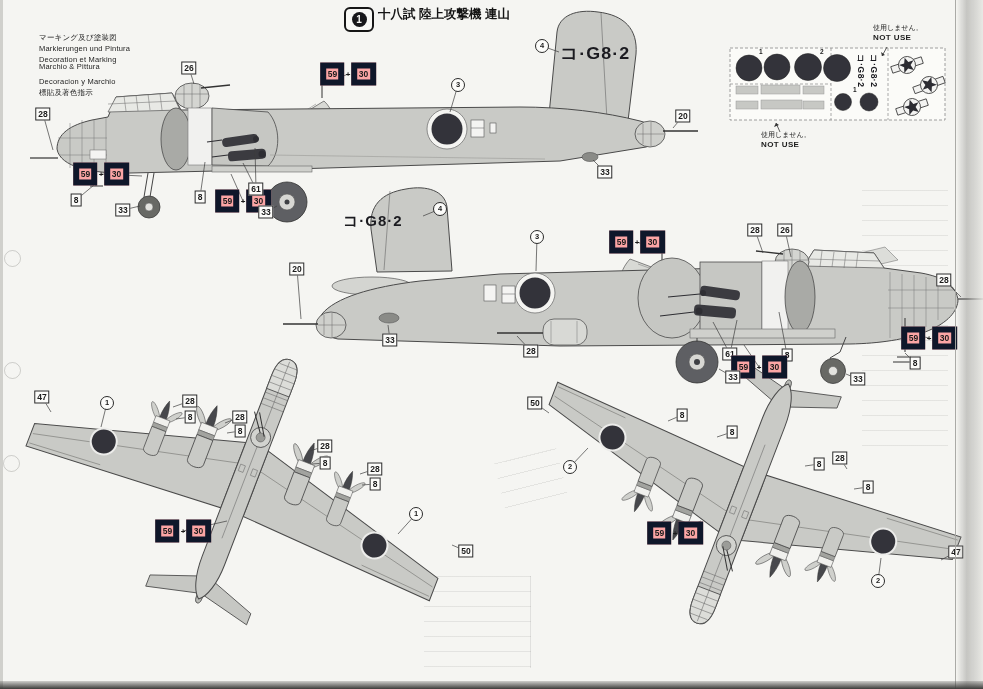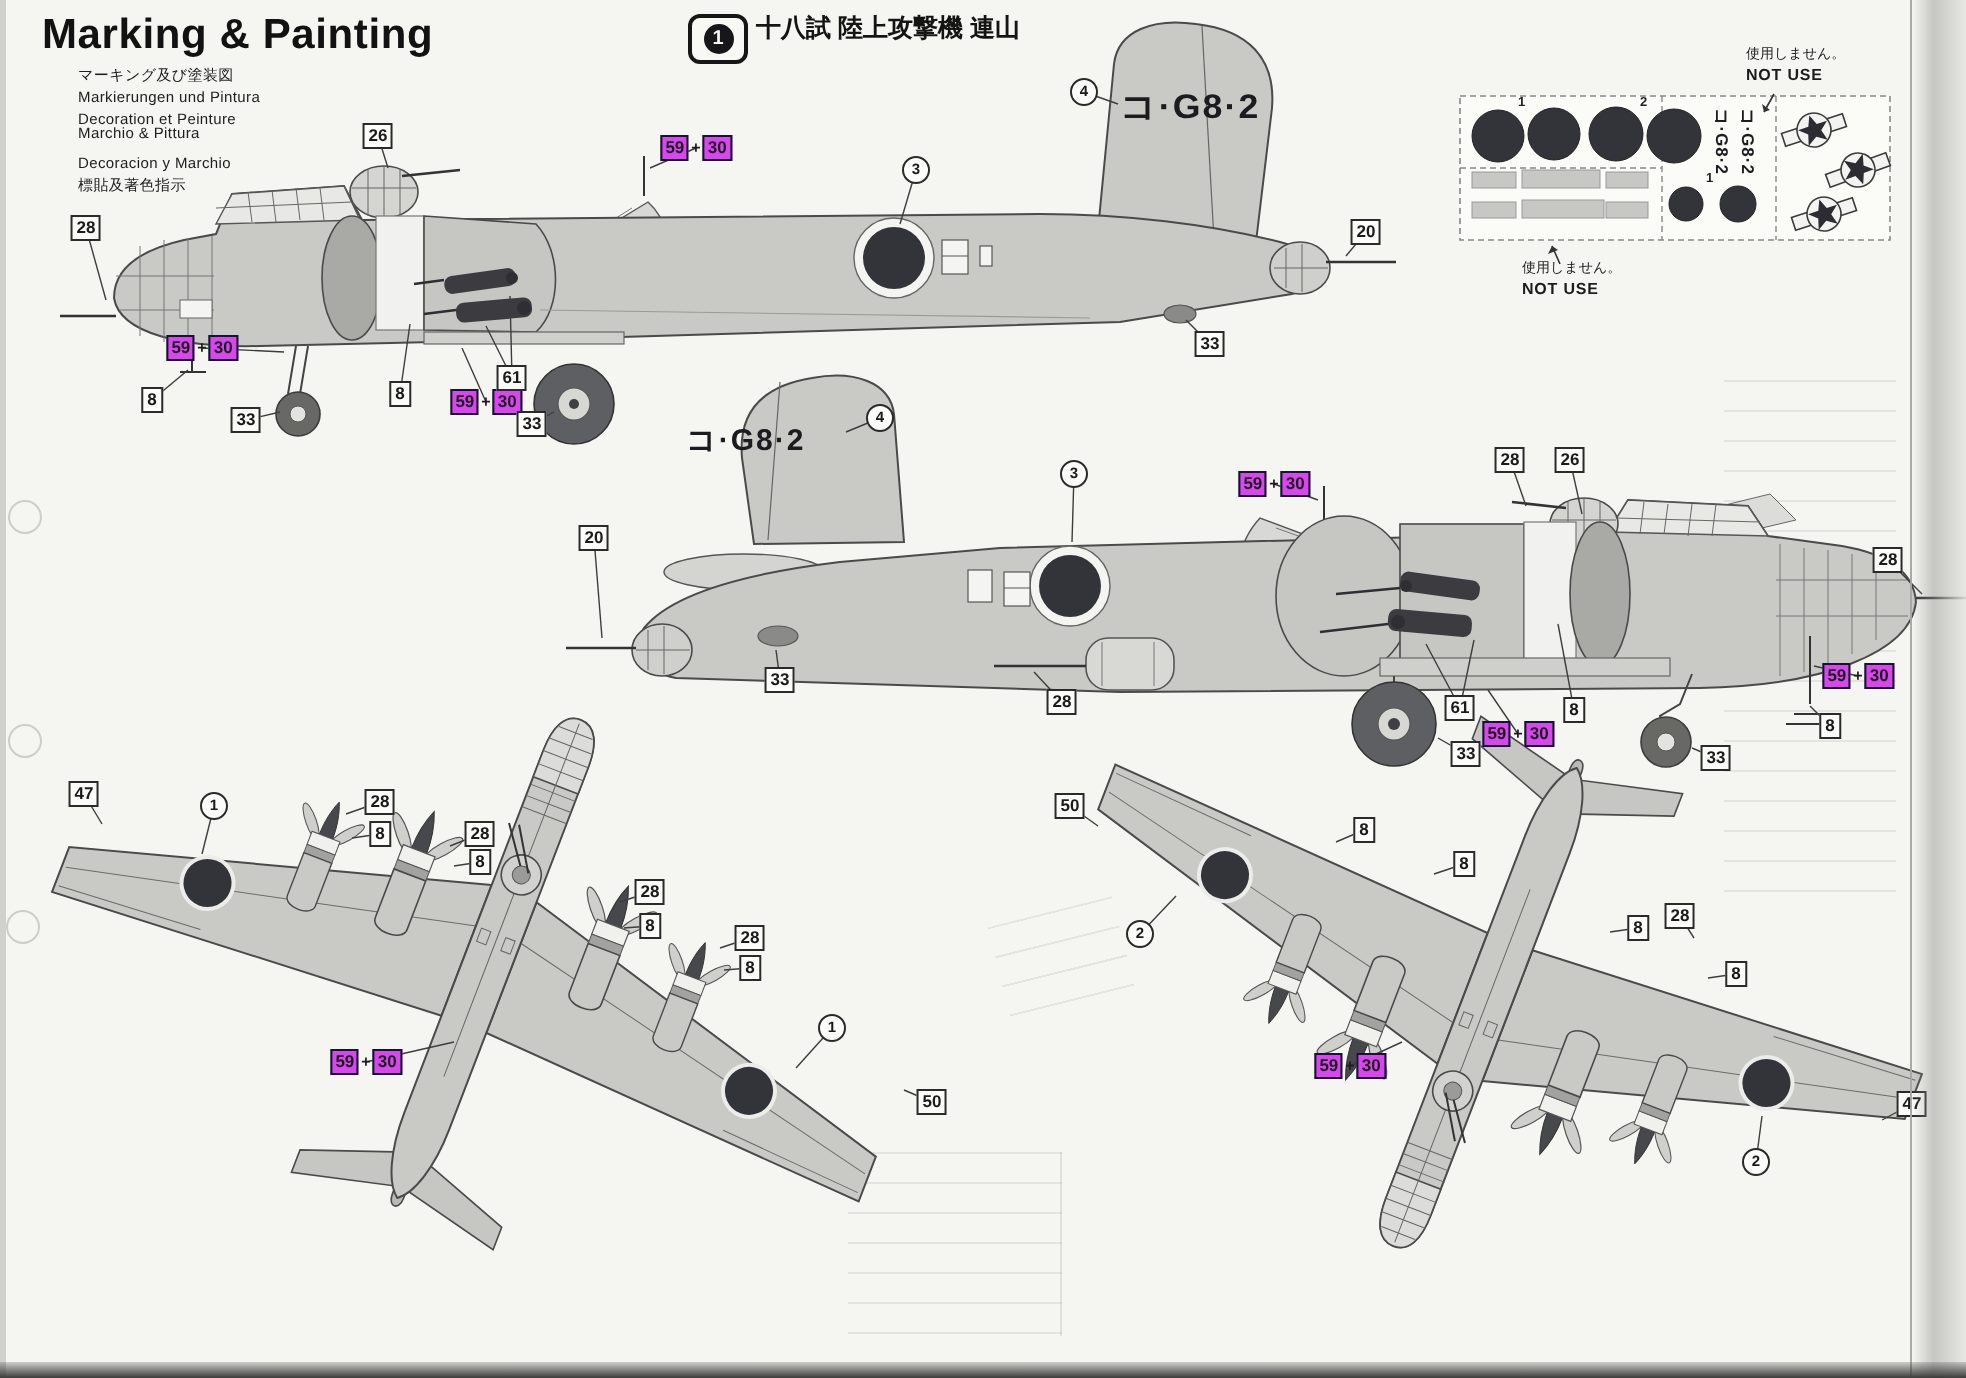--- a/index.html
+++ b/index.html
@@ -7,21 +7,21 @@
   svg{display:block;}
   #artwork,#leader-svg,#callouts{position:absolute;left:0;top:0;width:983px;height:689px;}
   #leader-svg line{stroke:#3d3d3d;stroke-width:.7;}
   #callouts{pointer-events:none;}
 
   
   .cb{position:absolute;transform:translate(-50%,-50%);background:#fcfcfa;border:1px solid #2a2a2a;
       font:700 8.5px/11px "Liberation Sans",sans-serif;padding:0 2px;color:#1b1b1b;white-space:nowrap;}
   .cb.plus{background:none;border:0;display:flex;align-items:center;gap:1px;padding:0;}
   .ps{font:700 8px/10px "Liberation Sans",sans-serif;color:#1b1b1b;}
-  .mb{background:#d946ef;border:1px solid #0f172a;padding:0 1.5px;font:700 8.5px/11px "Liberation Sans",sans-serif;color:#1b1b1b;}
+  .mb{background:#fca5a5;border:6px solid #0f172a;padding:0 1.5px;font:700 8.5px/11px "Liberation Sans",sans-serif;color:#1b1b1b;}
   .cc{position:absolute;transform:translate(-50%,-50%);width:12px;height:12px;border:1px solid #2a2a2a;border-radius:50%;
       background:#fcfcfa;font:700 7.5px/12px "Liberation Sans",sans-serif;text-align:center;color:#1b1b1b;}
 
   
   #title{position:absolute;left:21px;top:6px;font:700 21px/24px "Liberation Sans",sans-serif;color:#121212;letter-spacing:.3px;}
   .sub{position:absolute;left:23px;font:400 7.5px/9px "Liberation Sans",sans-serif;color:#1d1d1d;letter-spacing:.2px;margin-left:16px;}
   #badge{position:absolute;left:344px;top:7px;width:26px;height:21px;border:2px solid #161616;border-radius:6px;
          display:flex;align-items:center;justify-content:center;background:#f8f8f5;}
   #badge-dot{width:15px;height:15px;border-radius:50%;background:#17171a;color:#f5f5f2;
          font:700 10px/15px "Liberation Sans",sans-serif;text-align:center;}
@@ -401,24 +401,23 @@
       <div class="cb" style="left: 868px; top: 487px;">8</div>
       <div class="cb plus" style="left: 675px; top: 533px;">
         <span class="mb">59</span>
         <span class="ps">+</span>
         <span class="mb">30</span>
       </div>
       <div class="cc" style="left: 878px; top: 581px;">2</div>
       <div class="cb" style="left: 956px; top: 552px;">47</div>
     </div>
 
-  <div id="title">Marking &amp; Painting</div>
   <div class="sub" style="top:33px">マーキング及び塗装図</div>
   <div class="sub" style="top:44px">Markierungen und Pintura</div>
-  <div class="sub" style="top:55px">Decoration et Peinture</div>
+  <div class="sub" style="top:55px">Decoration et Marking</div>
   <div class="sub" style="top:62px">Marchio &amp; Pittura</div>
   <div class="sub" style="top:77px">Decoracion y Marchio</div>
   <div class="sub" style="top:88px">標貼及著色指示</div>
 
   <div id="badge">
     <div id="badge-dot">1</div>
   </div>
   <div id="kit-jp">十八試 陸上攻撃機 連山</div>
 
   <div class="tailcode" id="code-a1">コ·G8·2</div>

